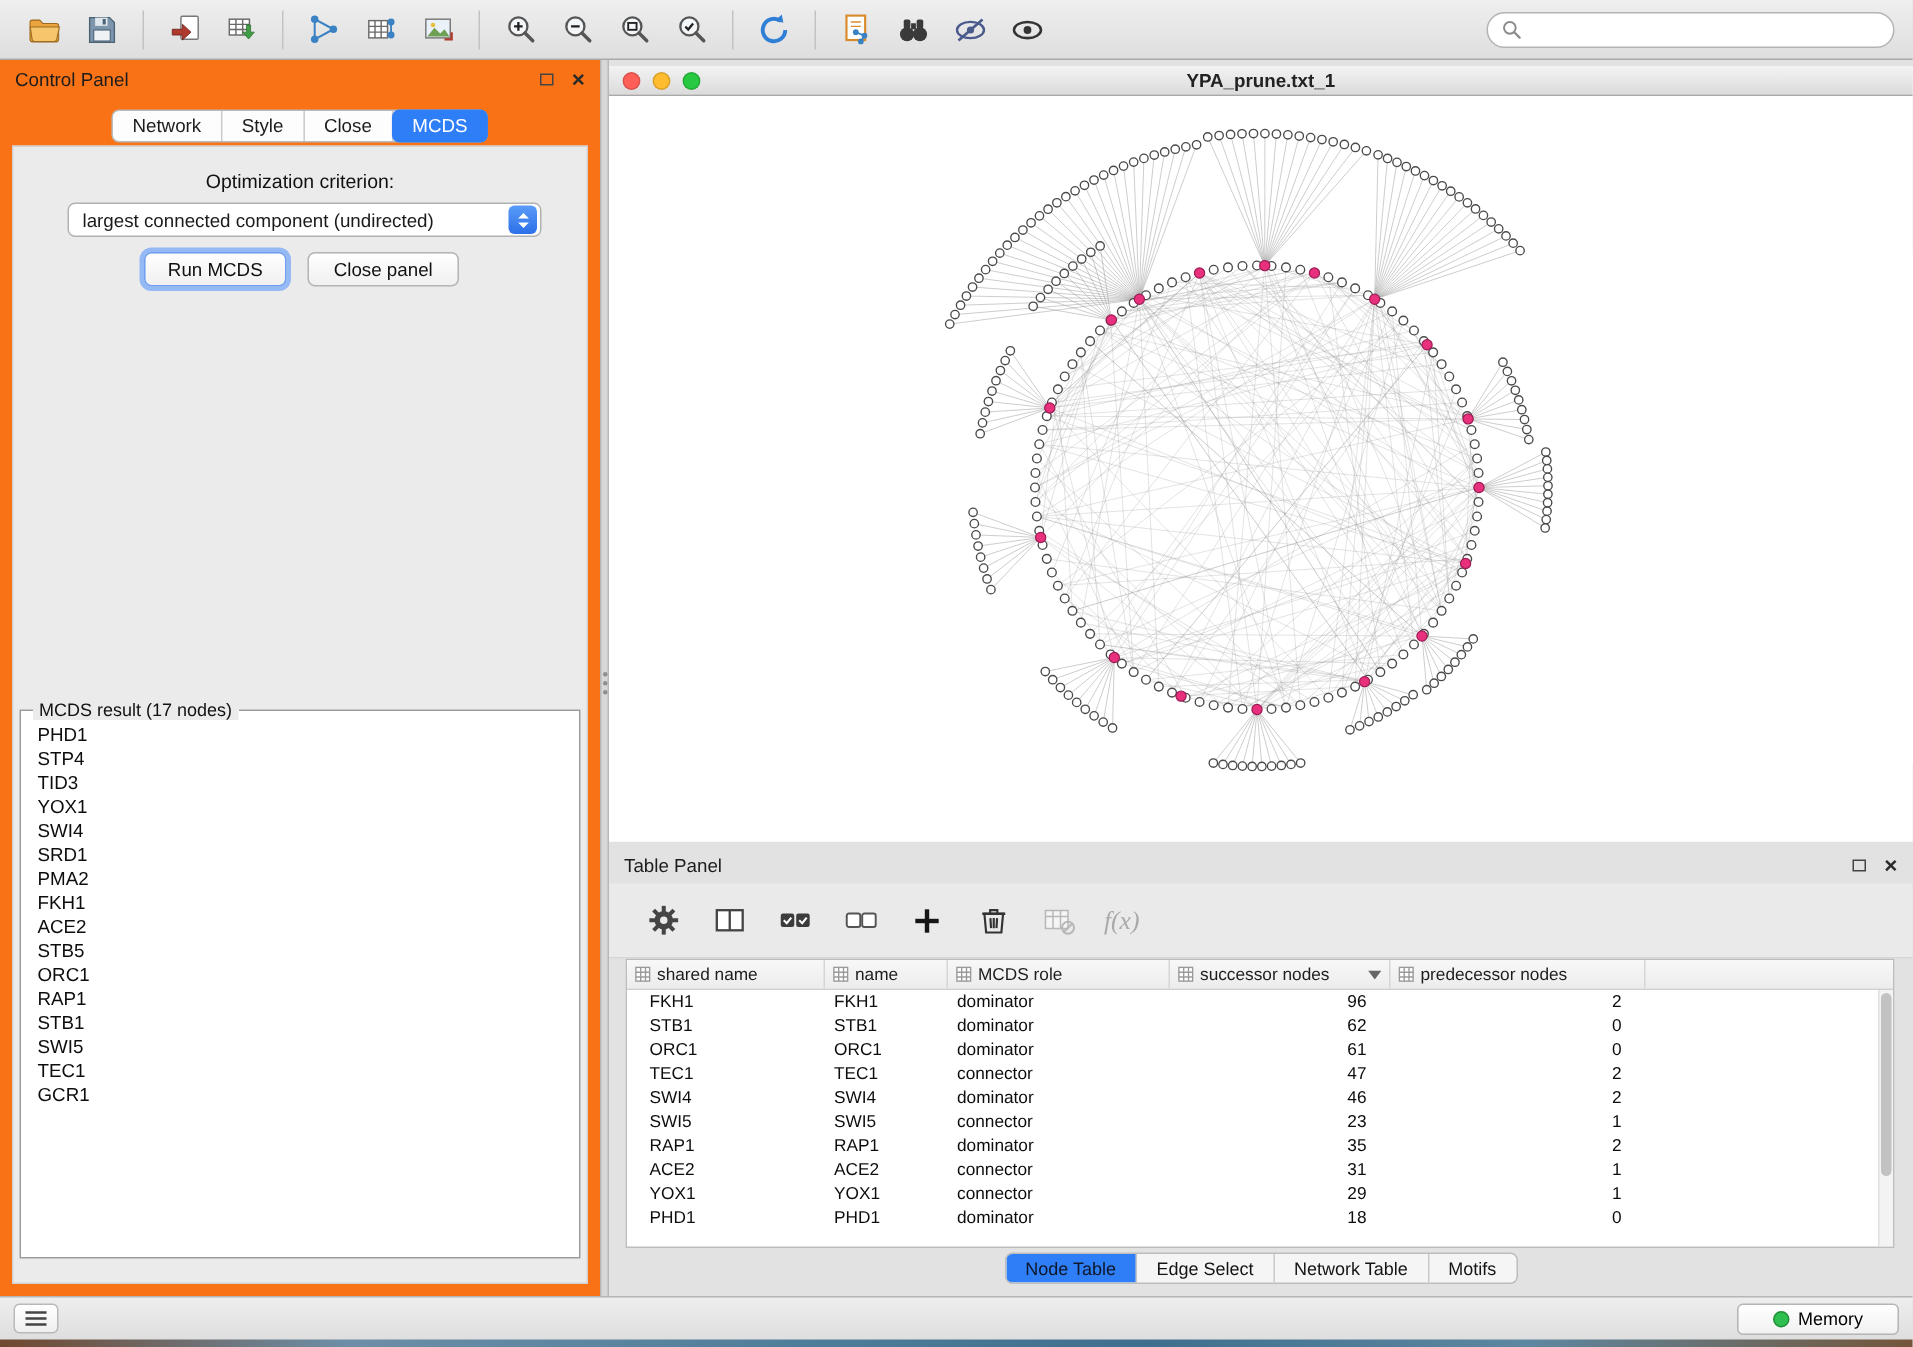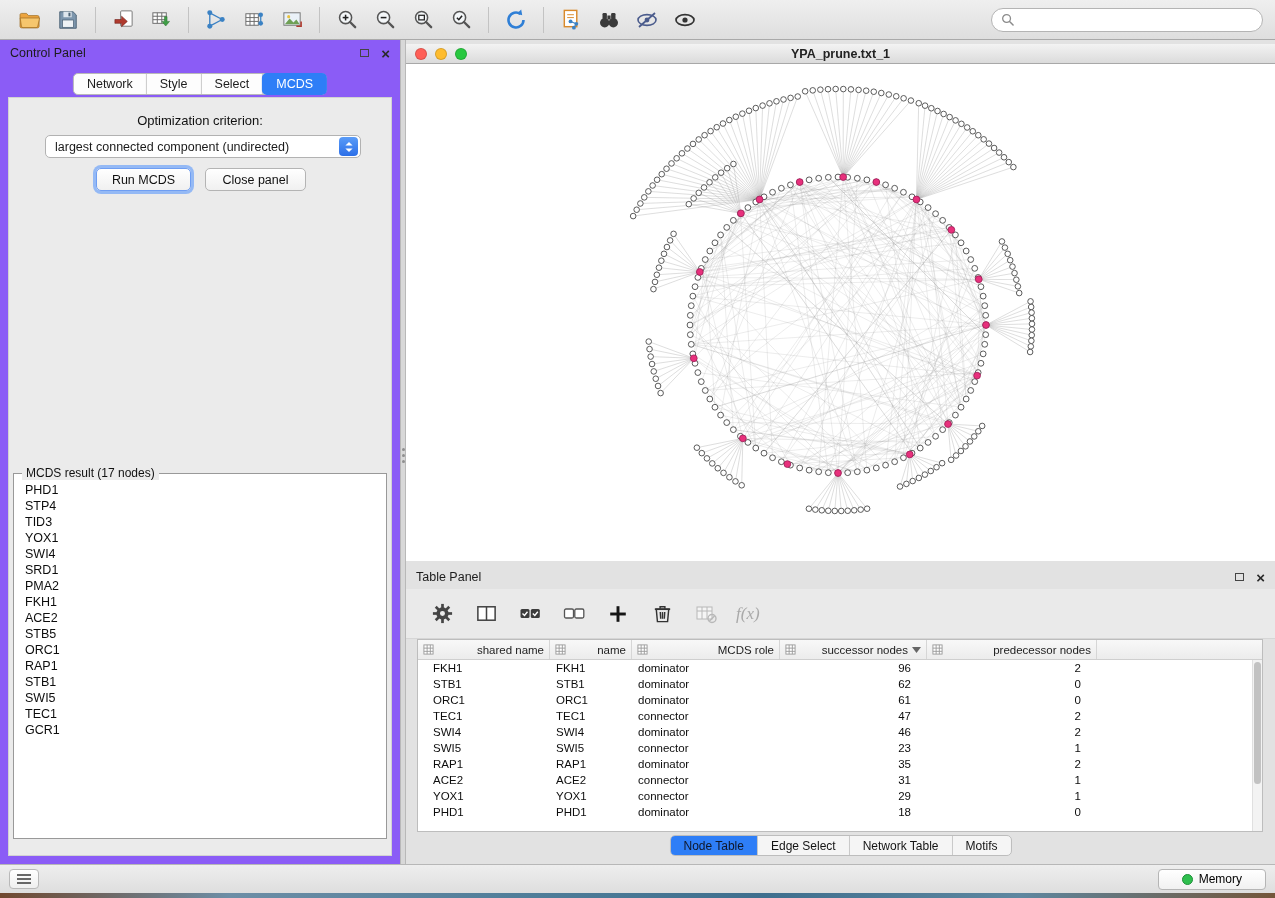--- a/index.html
+++ b/index.html
@@ -11,21 +11,21 @@
   .toolbar{position:absolute;left:0;top:0;width:1275px;height:40px;
     background:linear-gradient(#efefef,#dedede);border-bottom:1px solid #a9a9a9;
     display:flex;align-items:center;padding:0 12px;gap:2px}
   .tbtn{width:36px;height:32px;display:flex;align-items:center;justify-content:center;border-radius:4px;background:transparent;border:none}
   .tsep{width:1px;height:26px;background:#c3c3c3;margin:0 7px}
   .searchbox{margin-left:auto;width:272px;height:24px;background:#fff;border:1px solid #b4b4b4;
     border-radius:12px;display:flex;align-items:center;padding:0 9px;gap:6px}
   .searchbox input{border:none;outline:none;flex:1;font-size:12px;background:transparent;font-family:inherit}
 
   
-  .control-panel{position:absolute;left:0;top:40px;width:400px;height:824px;background:#8b5cf6}
+  .control-panel{position:absolute;left:0;top:40px;width:400px;height:824px;background:#f97316}
   .panel-titlebar{height:26px;display:flex;align-items:center;padding:0 10px;font-size:12.5px;color:#1c1c1c}
   .win-icons{margin-left:auto;display:flex;gap:12px;align-items:center}
   .float-icon{width:9px;height:8px;border:1.4px solid #444;display:inline-block}
   .close-icon{font-size:15px;font-weight:bold;color:#2a2a2a;line-height:1}
   .cp-tabs{position:absolute;top:33px;left:50%;transform:translateX(-50%);display:flex;
     background:#fdfdfd;border:1px solid #b9b9b9;border-radius:5px;height:22px;align-items:stretch}
   .cp-tab{display:flex;align-items:center;padding:0 13px;font-size:12.5px;border-right:1px solid #c9c9c9;color:#1c1c1c;white-space:nowrap}
   .cp-tab:last-child{border-right:none}
   .cp-tab.active{background:var(--accent);color:#fff;border-radius:5px;margin:-1px;padding:0 14px}
   .cp-content{position:absolute;left:8px;right:8px;top:57px;bottom:8px;background:#ebebeb;border:1px solid #d2d2d2}
@@ -60,21 +60,21 @@
 
   
   .table-panel{position:absolute;left:406px;top:565px;width:869px;height:299px;background:#e2e2e2}
   .tp-toolbar{position:absolute;left:0;right:0;top:24px;height:50px;background:#eaeaea;
     border-bottom:1px solid #d6d6d6;display:flex;align-items:center;padding-left:22px;gap:16px}
   .tp-ibtn{width:28px;height:28px;display:flex;align-items:center;justify-content:center;border:none;background:transparent}
   .fx-label{font-size:17px;font-style:italic;font-family:"Liberation Serif",serif;color:#a9a9a9}
   .table-wrap{position:absolute;left:11px;right:12px;top:74px;height:193px;background:#fff;border:1px solid #bdbdbd;overflow:hidden}
   .thead{display:flex;height:20px;background:linear-gradient(#f8f8f8,#ececec);border-bottom:1px solid #cfcfcf;font-size:11.5px;color:#1d1d1d}
   .th{display:flex;align-items:center;gap:4px;padding:0 5px;border-right:1px solid #d6d6d6;overflow:hidden}
-  .th .lbl{flex:1;text-align:right;white-space:nowrap;overflow:hidden}
+  .th .lbl{flex:1;text-align:left;white-space:nowrap;overflow:hidden}
   .c0{width:132px}.c1{width:82px}.c2{width:148px}.c3{width:147px}.c4{width:170px}.cfill{flex:1;border-right:none}
   .tbody{position:absolute;left:0;right:10px;top:20px;bottom:0;overflow:hidden}
   .trow{display:flex;height:16px;align-items:center;font-size:11.5px;color:#0d0d0d}
   .td{padding:0 6px;white-space:nowrap;overflow:hidden}
   .td.c0{padding-left:15px}
   .num{text-align:right;padding-right:16px}
   .vscroll{position:absolute;right:0;top:20px;bottom:0;width:10px;background:#f3f3f3;border-left:1px solid #e0e0e0}
   .vthumb{position:absolute;left:1px;right:1px;top:2px;height:122px;background:#c2c2c2;border-radius:4px}
   .bottom-tabs{position:absolute;top:270px;left:50%;transform:translateX(-50%);display:flex;height:21px;
     background:#f5f5f5;border:1px solid #bdbdbd;border-radius:5px;overflow:hidden}
@@ -260,21 +260,21 @@
   <div class="panel-titlebar">
     <span>Control Panel</span>
     <span class="win-icons">
       <span class="float-icon"></span>
       <span class="close-icon">×</span>
     </span>
   </div>
   <div class="cp-tabs">
     <div class="cp-tab">Network</div>
     <div class="cp-tab">Style</div>
-    <div class="cp-tab">Select</div>
+    <div class="cp-tab">Close</div>
     <div class="cp-tab active">MCDS</div>
   </div>
   <div class="cp-content">
     <div class="opt-label">Optimization criterion:</div>
     <div class="dropdown">
       <span>largest connected component (undirected)</span>
       <span class="stepper">
         <svg width="10" height="12" viewBox="0 0 10 12">
             <path d="M5 1 L8.6 4.6 H1.4z" fill="#fff"></path>
             <path d="M5 11 L1.4 7.4 H8.6z" fill="#fff"></path>

